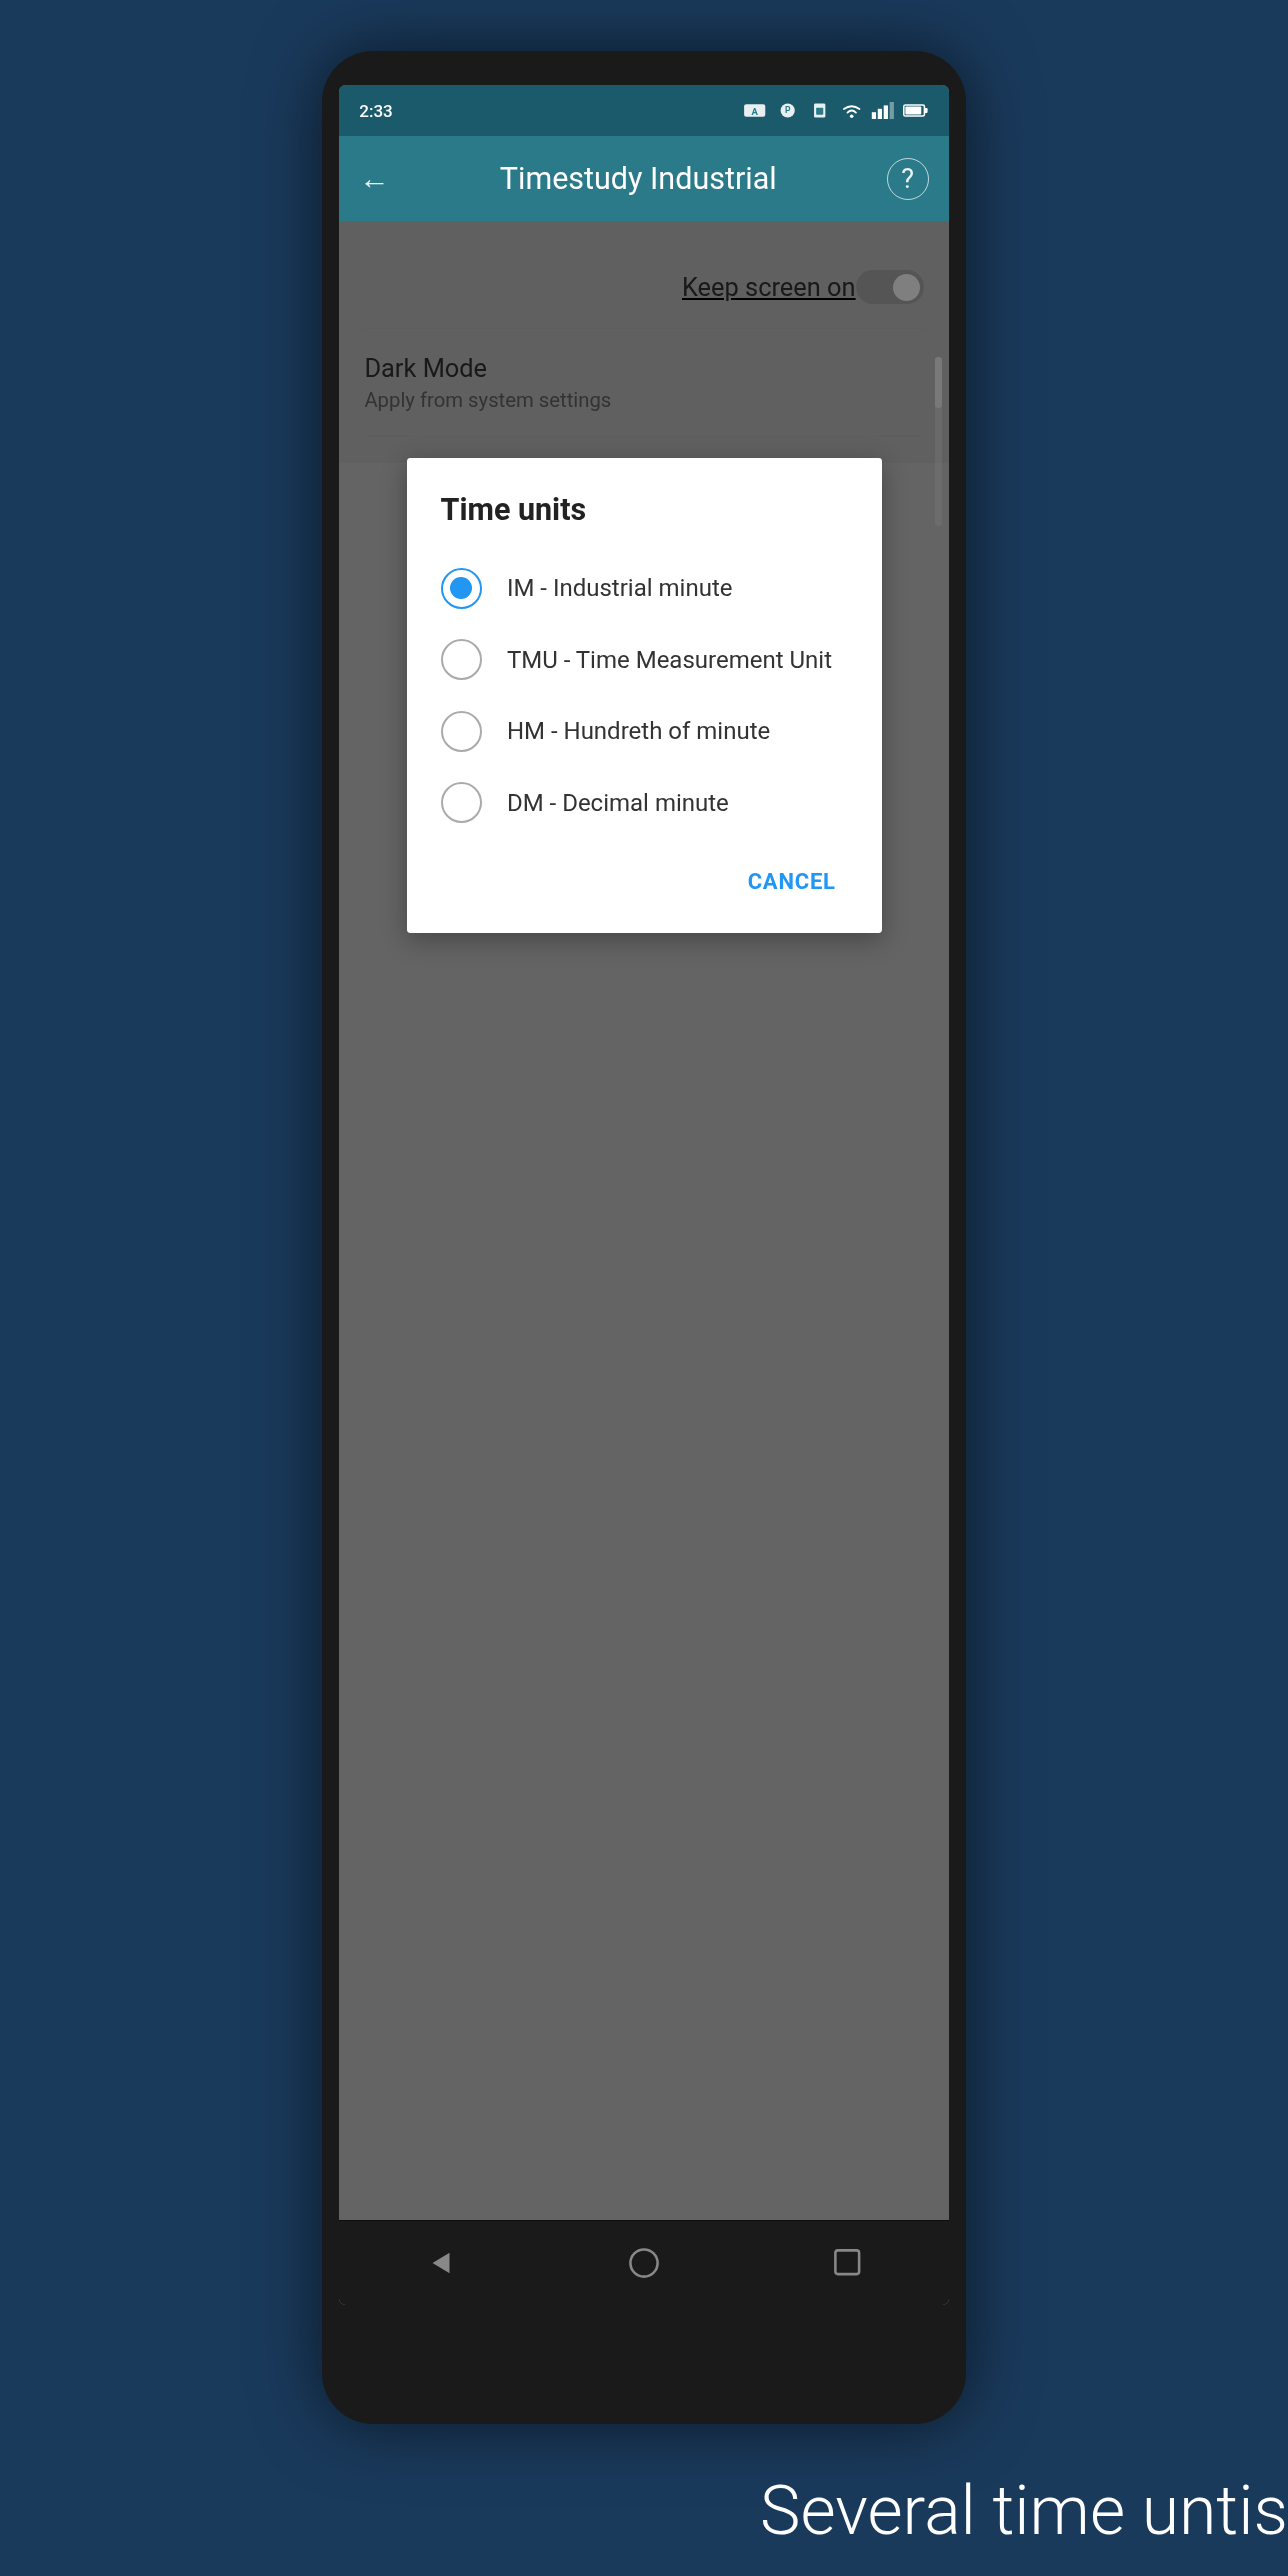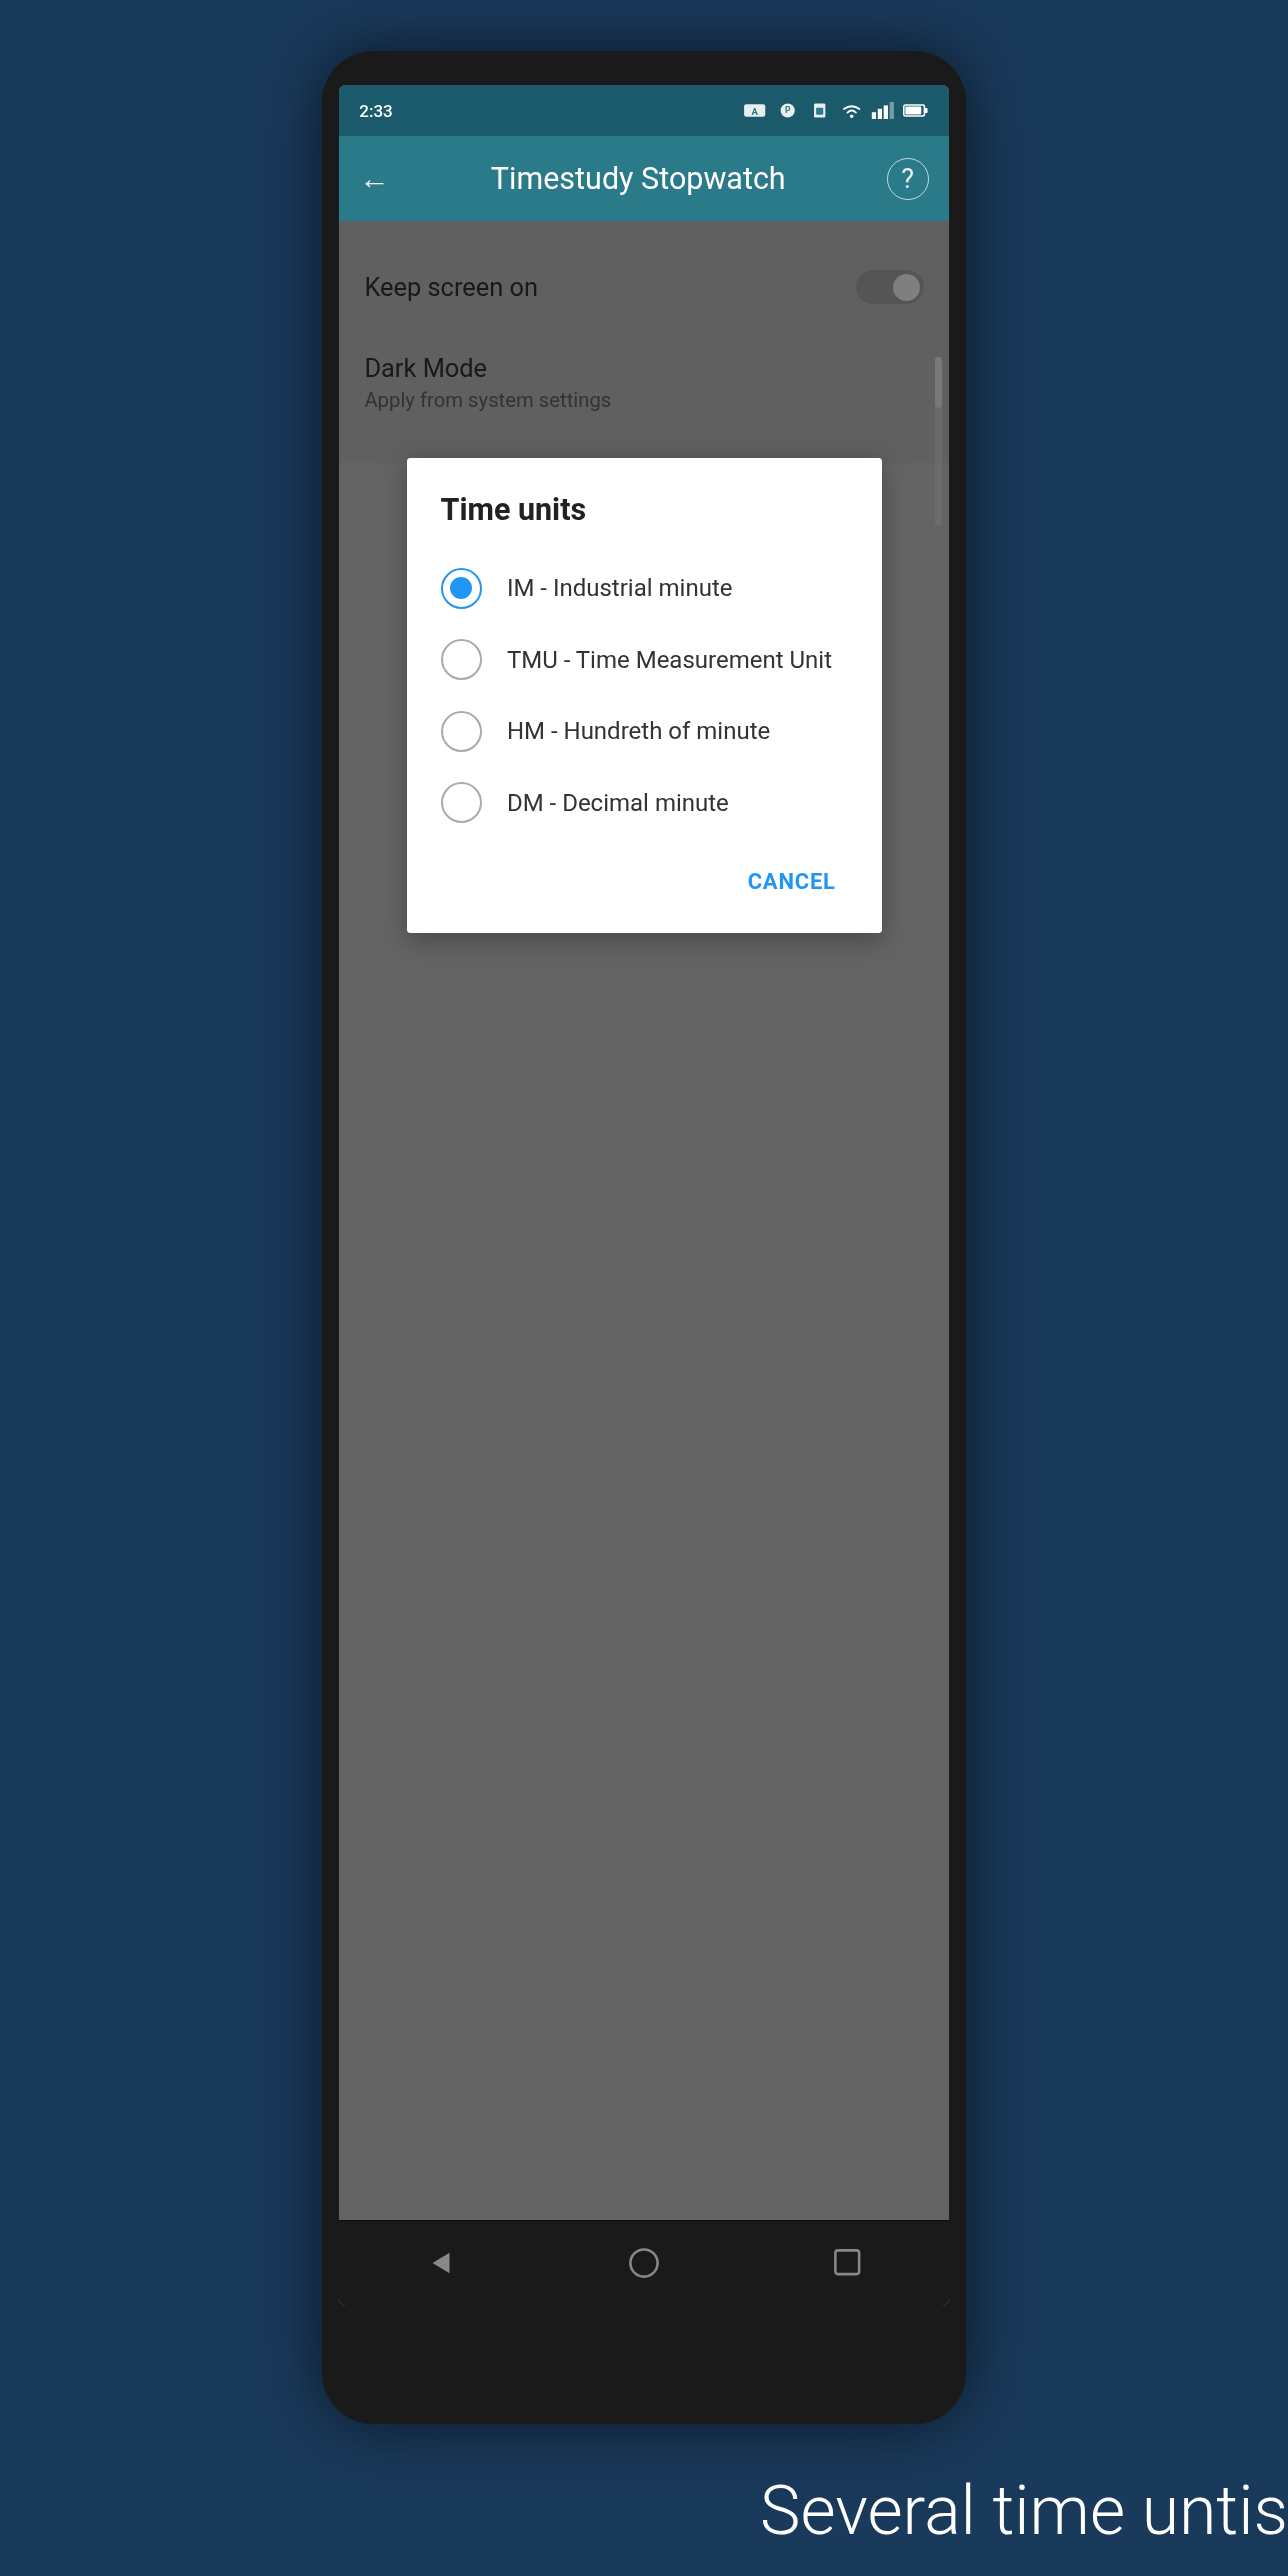--- a/index.html
+++ b/index.html
@@ -116,21 +116,22 @@
     }
 
     .settings-item {
       padding: 24px 0;
       border-bottom: 0.8px solid #bbb;
     }
 
     .settings-item-row {
       display: flex;
       align-items: center;
-      justify-content: space-between;
+      justify-content: flex-end;
+      text-decoration: underline;
     }
 
     .settings-label {
       font-size: 25.4px;
       color: #333;
     }
 
     .settings-sublabel {
       font-size: 20.3px;
       color: #666;
@@ -318,21 +319,21 @@
         <svg viewBox="0 0 32 20">
           <rect x="1" y="3" width="26" height="14" rx="2" stroke="white" stroke-width="2" fill="none"></rect>
           <rect x="27" y="7" width="4" height="6" rx="1" fill="white"></rect>
           <rect x="3" y="5" width="20" height="10" rx="1" fill="white"></rect>
         </svg>
       </div>
     </div>
 
     <div class="app-bar">
       <span class="back-icon">←</span>
-      <span class="app-bar-title">Timestudy Stopwatch</span>
+      <span class="app-bar-title">Timestudy Industrial</span>
       <div class="help-icon">?</div>
     </div>
 
     <div style="position:relative; background: #c8c8c8; height: 2000px;">
       <div class="settings-content">
         <div class="settings-item">
           <div class="settings-item-row">
             <span class="settings-label">Keep screen on</span>
             <div class="toggle"></div>
           </div>

